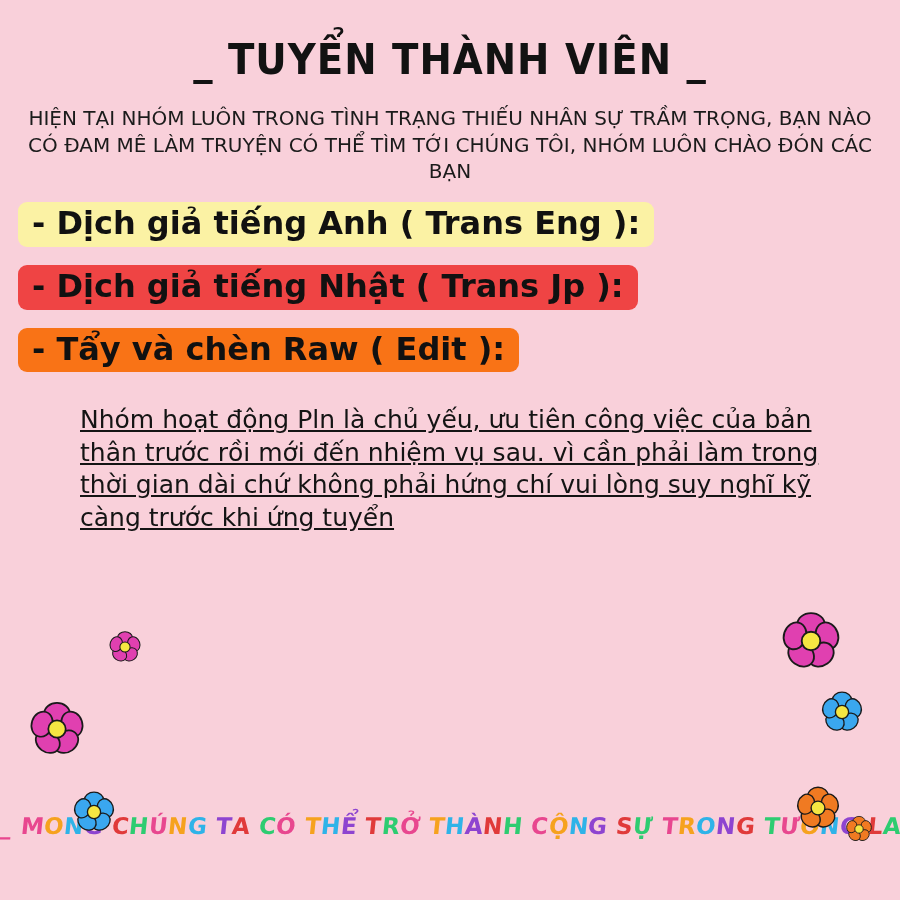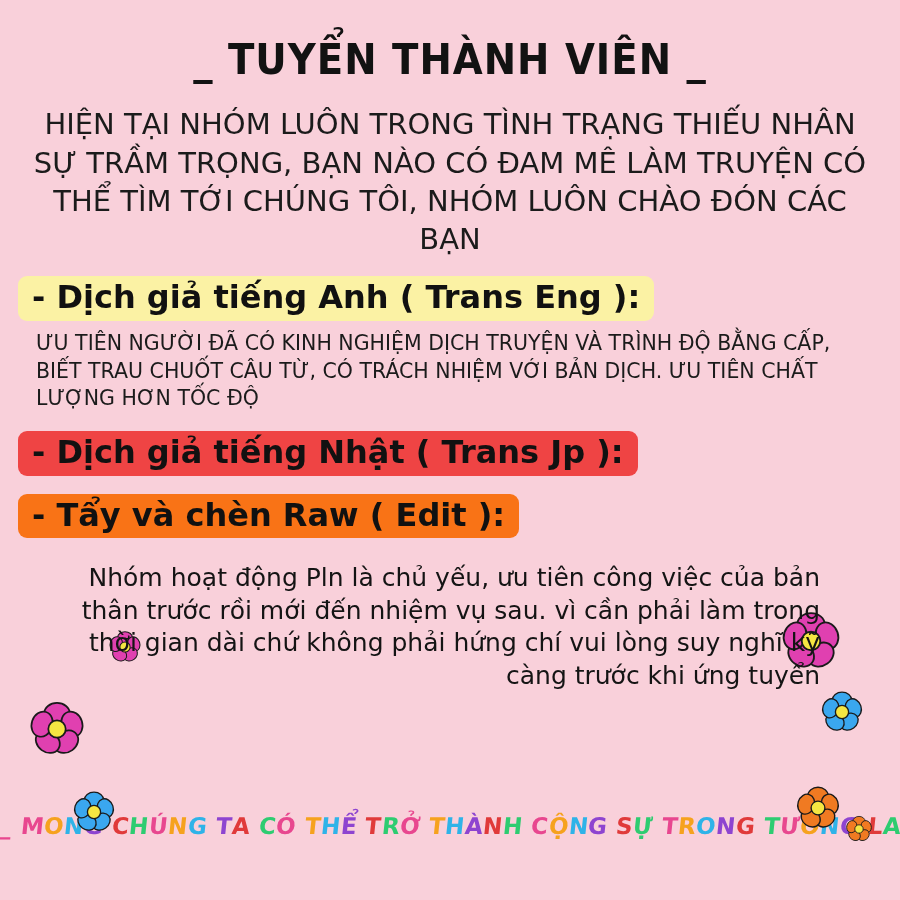--- a/index.html
+++ b/index.html
@@ -31,21 +31,21 @@
     letter-spacing: 1px;
     color: #121212;
     padding-top: 36px;
     line-height: 1.1;
     font-stretch: condensed;
   }
 
   
   .intro {
     text-align: center;
-    font-size: 29px;
+    font-size: 20px;
     color: #1b1b1b;
     line-height: 1.32;
     margin-top: 22px;
     padding: 0 26px;
   }
 
   
   .section {
     margin-top: 18px;
     padding: 0 18px;
@@ -64,28 +64,29 @@
     font-size: 20.5px;
     line-height: 1.35;
     color: #1b1b1b;
     margin-top: 9px;
     padding-left: 18px;
     padding-right: 6px;
   }
 
   
   .closing {
-    text-align: right;
+    text-align: left;
     font-size: 25px;
     line-height: 1.3;
     color: #141414;
-    margin-top: 24px;
+    margin-top: 32px;
     padding: 0 80px;
     position: relative;
     z-index: 3;
+    text-decoration: underline;
   }
 
   .bottom-banner {
     position: absolute;
     left: 0;
     right: 0;
     bottom: 22px;
     text-align: center;
     font-size: 23px;
     font-weight: bold;
@@ -109,21 +110,20 @@
 <body style="background: rgb(249, 208, 218);">
 
 <div class="poster">
 
   <div class="title">_ TUYỂN THÀNH VIÊN _</div>
 
   <div class="intro">HIỆN TẠI NHÓM LUÔN TRONG TÌNH TRẠNG THIẾU NHÂN SỰ TRẦM TRỌNG, BẠN NÀO CÓ ĐAM MÊ LÀM TRUYỆN CÓ THỂ TÌM TỚI CHÚNG TÔI, NHÓM LUÔN CHÀO ĐÓN CÁC BẠN</div>
 
   <div class="section">
     <div class="sec-head" id="head0" style="background: rgb(251, 242, 164);">- Dịch giả tiếng Anh ( Trans Eng ):</div>
-    <div class="sec-body">ƯU TIÊN NGƯỜI ĐÃ CÓ KINH NGHIỆM DỊCH TRUYỆN VÀ TRÌNH ĐỘ BẰNG CẤP, BIẾT TRAU CHUỐT CÂU TỪ, CÓ TRÁCH NHIỆM VỚI BẢN DỊCH. ƯU TIÊN CHẤT LƯỢNG HƠN TỐC ĐỘ</div>
   </div>
 
   <div class="section">
     <div class="sec-head" id="head1" style="background: #ef4444;">- Dịch giả tiếng Nhật ( Trans Jp ):</div>
   </div>
 
   <div class="section">
     <div class="sec-head" id="head2" style="background: #f97316;">- Tẩy và chèn Raw ( Edit ):</div>
   </div>
 

